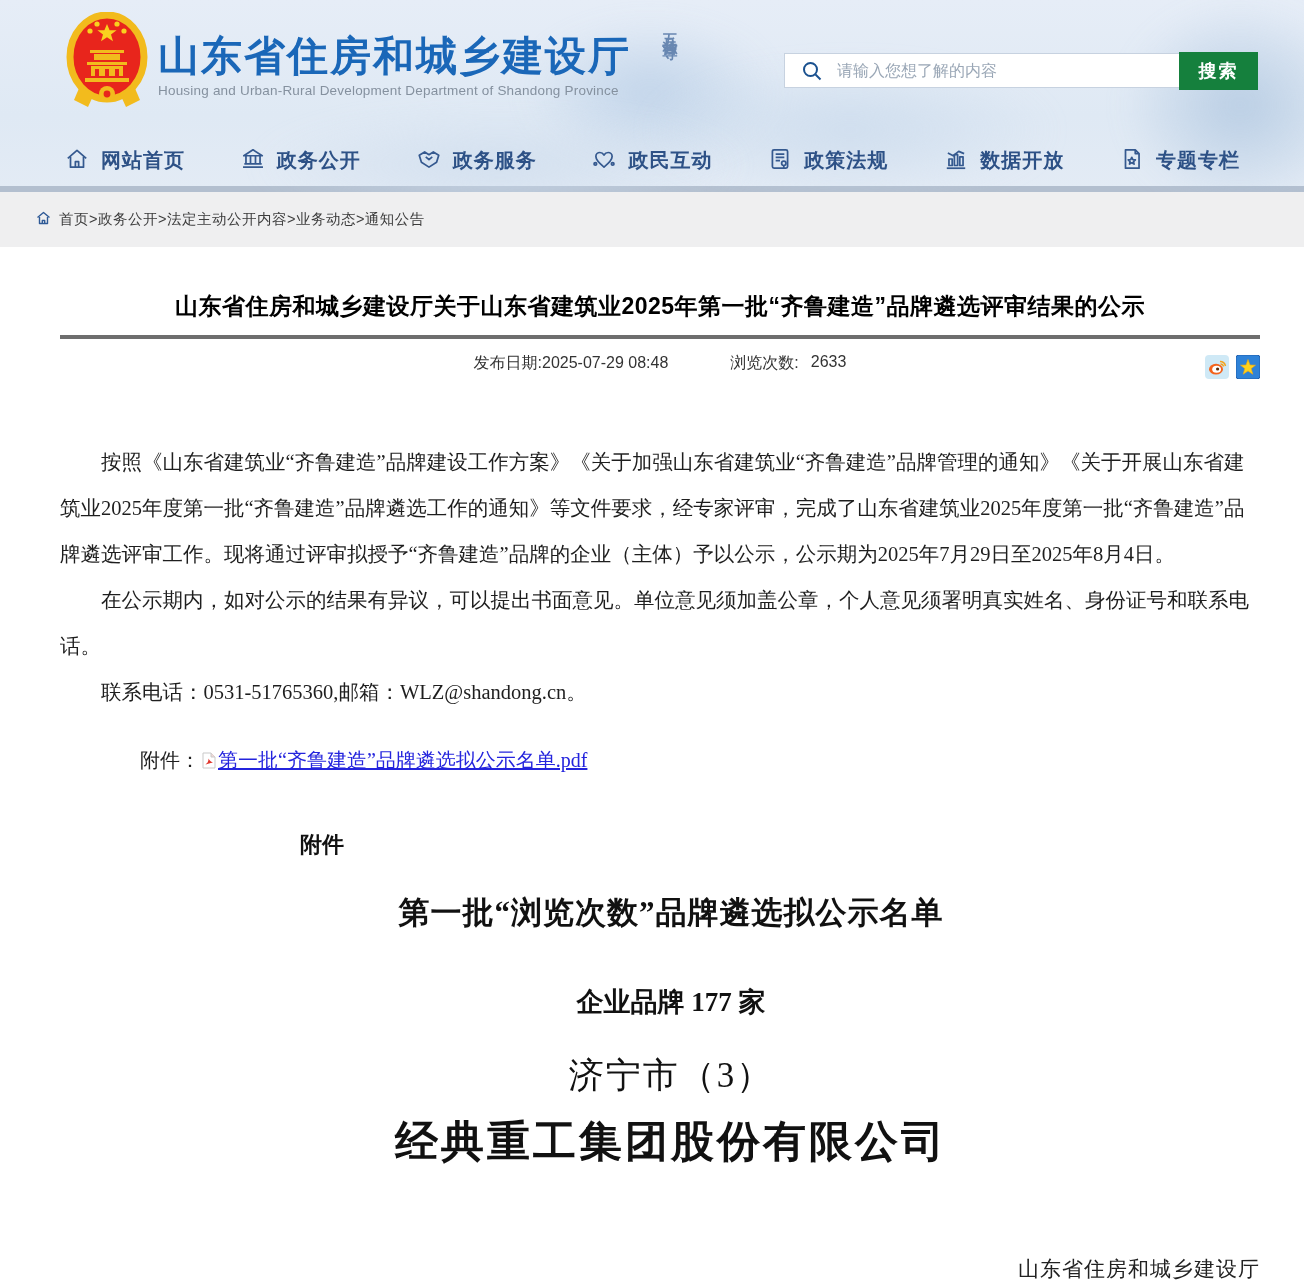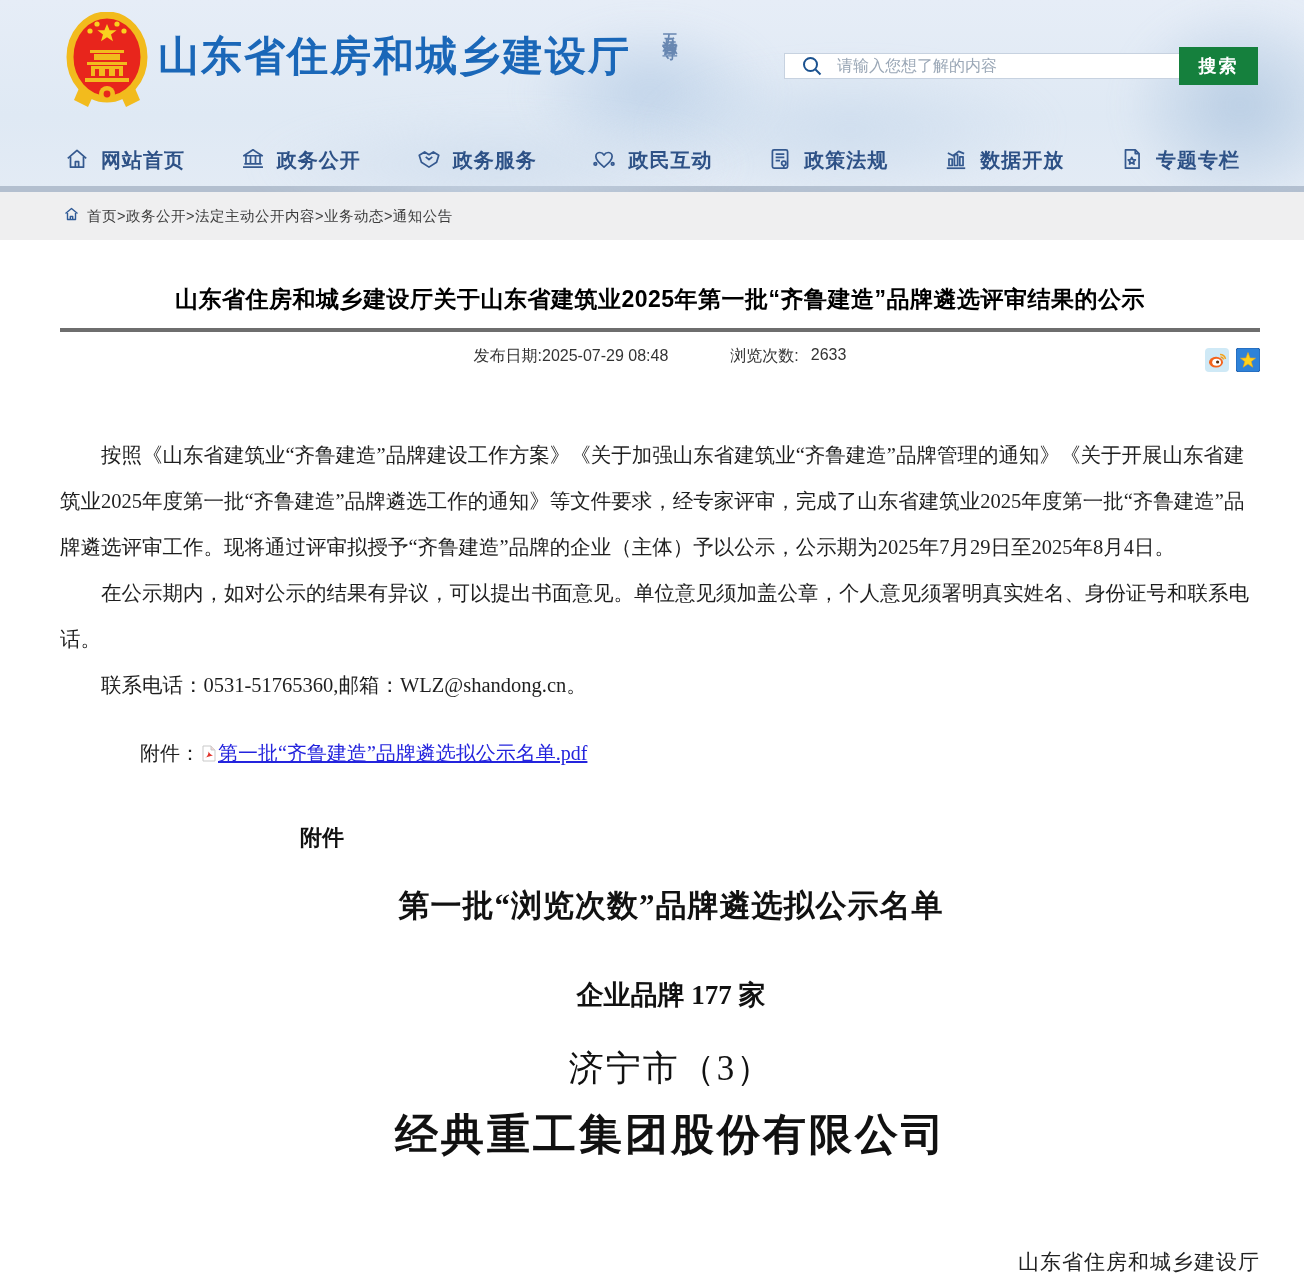--- a/index.html
+++ b/index.html
@@ -17,37 +17,37 @@
   .watermark { position:absolute; left:660px; top:22px; writing-mode:vertical-rl;
     font-family:"Liberation Serif","DejaVu Serif",serif; font-weight:bold; font-size:15px;
     letter-spacing:3px; color:#44699c; opacity:.75; }
 
   .header-top { position:relative; height:135px; }
   .logo { position:absolute; left:66px; top:12px; }
   .title-block { position:absolute; left:158px; top:34px; }
   .site-title { font-size:41px; font-weight:bold; color:#1a67b8; letter-spacing:2px; line-height:44px; }
   .site-subtitle { margin-top:5px; font-size:13.5px; color:#85919f; letter-spacing:.2px; }
 
-  .search-bar { position:absolute; top:53px; right:46px; width:474px; height:26px;
+  .search-bar { position:absolute; top:53px; right:46px; width:474px; height:35px;
     display:flex; align-items:center; background:#fff; border:1px solid #c7d2e0; }
   .search-bar .mag { margin:0 14px 0 16px; display:flex; }
   .search-input { flex:1; border:none; outline:none; font-size:16px; color:#333; background:transparent; }
   .search-input::placeholder { color:#9aa7b6; }
   .search-btn { width:79px; height:38px; margin-right:-1px; border:none; background:#15803d;
     color:#fff; font-size:18px; font-weight:bold; letter-spacing:2px; cursor:pointer; }
 
   .main-nav { position:relative; height:51px; display:flex; align-items:center;
     justify-content:space-between; padding:0 64px 0 64px; }
   .nav-item { display:flex; align-items:center; gap:11px; cursor:pointer; }
   .nav-item .lbl { font-size:20px; font-weight:bold; color:#2d5186; letter-spacing:1px; }
   .nav-strip { height:7px; background:#b3bfcf; }
 
   
-  .breadcrumb-bar { height:48px; background:#efeff0; display:flex; align-items:center;
-    padding-left:64px; gap:8px; }
+  .breadcrumb-bar { height:55px; background:#efeff0; display:flex; align-items:center;
+    padding-left:36px; gap:8px; }
   .breadcrumb-text { font-size:14.5px; color:#3c3c3c; letter-spacing:.5px; cursor:pointer; }
 
   
   .article { padding:0 44px 0 60px; }
   .article-title { margin-top:44px; text-align:center; font-size:23px; font-weight:bold;
     color:#000; letter-spacing:.5px; }
   .title-divider { margin-top:13px; border-bottom:4px solid #6e6e6e; }
   .meta-row { position:relative; margin-top:14px; height:30px; display:flex;
     justify-content:center; gap:62px; font-size:16px; color:#333; }
   .meta-views { display:flex; gap:12px; }
@@ -103,20 +103,21 @@
         <rect x="49" y="57" width="4" height="7" fill="#e8251c"></rect>
         <rect x="19" y="66" width="44" height="4" fill="#f2bb1d"></rect>
         <circle cx="41" cy="82" r="8" fill="#f2bb1d"></circle>
         <circle cx="41" cy="82" r="3.4" fill="#e8251c"></circle>
         <polygon fill="#f2bb1d" points="14,74 28,82 22,95 8,88"></polygon>
         <polygon fill="#f2bb1d" points="68,74 54,82 60,95 74,88"></polygon>
       </svg>
     </div>
     <div class="title-block">
       <div class="site-title">山东省住房和城乡建设厅</div>
+      <div class="site-subtitle">Housing and Urban-Rural Development Department of Shandong Province</div>
     </div>
 
     <div class="search-bar">
       <span class="mag">
         <svg width="22" height="22" viewBox="0 0 22 22" fill="none" stroke="#1a518f" stroke-width="2">
           <circle cx="9.5" cy="9.5" r="6.5"></circle>
             <path d="M14.5 14.5 L19.5 19.5"></path>
         </svg>
       </span>
       <input class="search-input" type="text" placeholder="请输入您想了解的内容" style="">

